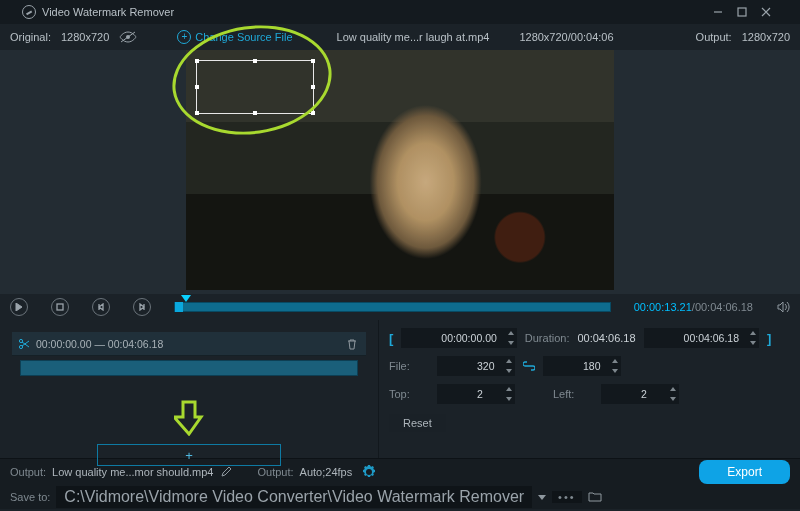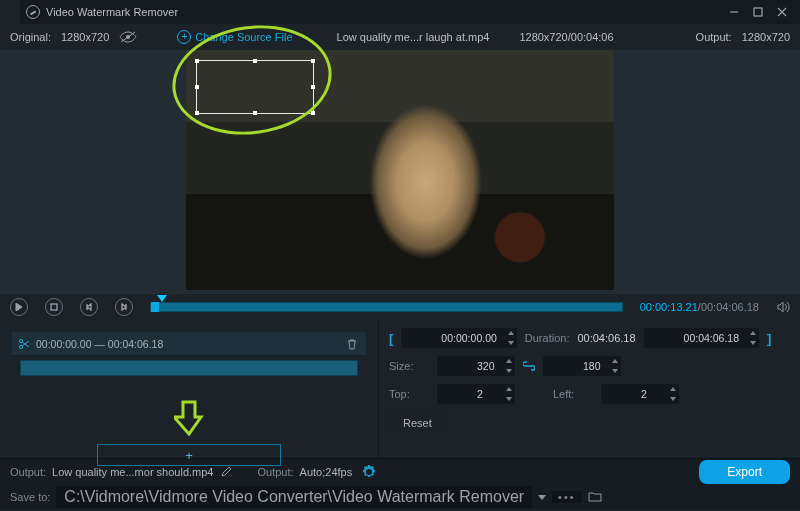--- a/index.html
+++ b/index.html
@@ -2,21 +2,21 @@
 <html><head>
 <meta charset="utf-8">
 <style>
   :root{
     --bg:#1b2228; --bg2:#232c33; --bg3:#2c3640; --line:#3a4550;
     --text:#b8c0c6; --text-dim:#7f8990; --accent:#1fa9d8; --accent2:#00bfff;
     --hl:#a8d92f; --btn:#0ea5e9;
   }
   *{box-sizing:border-box; font-family:"Segoe UI",Arial,sans-serif;}
   body{margin:0; background:var(--bg); width:800px; height:511px; overflow:hidden; color:var(--text); font-size:11px;}
-  .titlebar{height:24px; display:flex; align-items:center; padding:0 6px; background:#141a1f;margin-left:20px;}
+  .titlebar{height:24px; display:flex; align-items:center; padding:0 22px; background:#141a1f;}
   .titlebar .logo{width:14px;height:14px;border:1.5px solid #9aa3aa;border-radius:50%;position:relative;margin-right:6px;}
   .titlebar .logo::after{content:"";position:absolute;left:3px;top:6px;width:6px;height:1.5px;background:#9aa3aa;transform:rotate(-30deg);}
   .titlebar .spacer{flex:1;}
   .winbtn{width:24px;height:18px;display:flex;align-items:center;justify-content:center;color:#9aa3aa;}
   .winbtn svg{width:10px;height:10px;stroke:#9aa3aa;stroke-width:1.2;fill:none;}
   .topinfo{height:26px;display:flex;align-items:center;padding:0 10px;gap:10px;background:var(--bg);font-size:11px;}
   .topinfo .eye{color:#9aa3aa;}
   .change-src{display:flex;align-items:center;gap:4px;color:var(--accent);white-space:nowrap;}
   .change-src .plus{width:14px;height:14px;border:1.5px solid var(--accent);border-radius:50%;display:flex;align-items:center;justify-content:center;font-size:10px;line-height:1;}
   .preview{position:relative;height:244px;background:var(--bg2);display:flex;justify-content:center;}
@@ -26,21 +26,21 @@
     radial-gradient(40px 40px at 78% 78%,#4a2618 0 60%,transparent 65%),
     linear-gradient(180deg,#3a3c34 0 30%,#2b2e28 30% 60%,#1b1c18 60% 100%);
     filter:contrast(1.05) brightness(.9);}
   .sel{position:absolute;left:196px;top:10px;width:118px;height:54px;border:1px solid #e8e8e8;}
   .sel .h{position:absolute;width:4px;height:4px;background:#fff;}
   .sel .h.tl{left:-2px;top:-2px;} .sel .h.tr{right:-2px;top:-2px;}
   .sel .h.bl{left:-2px;bottom:-2px;} .sel .h.br{right:-2px;bottom:-2px;}
   .sel .h.tm{left:calc(50% - 2px);top:-2px;} .sel .h.bm{left:calc(50% - 2px);bottom:-2px;}
   .sel .h.lm{left:-2px;top:calc(50% - 2px);} .sel .h.rm{right:-2px;top:calc(50% - 2px);}
   .hl-circle{position:absolute;left:172px;top:-24px;width:160px;height:108px;border:3px solid var(--hl);border-radius:50%;transform:rotate(-8deg);pointer-events:none;}
-  .transport{height:26px;display:flex;align-items:center;gap:17px;padding:0 10px;background:var(--bg);}
+  .transport{height:26px;display:flex;align-items:center;gap:23px;padding:0 10px;background:var(--bg);}
   .tbtn{width:18px;height:18px;border:1px solid #6a737a;border-radius:50%;display:flex;align-items:center;justify-content:center;}
   .tbtn svg{width:8px;height:8px;stroke:#9aa3aa;fill:#9aa3aa;}
   .tbtn.sq svg{fill:none;stroke-width:1.3;}
   .timeline{flex:1;height:10px;background:#0e6c8e;position:relative;border:1px solid #084a63;}
   .timeline .range{position:absolute;left:0;top:-1px;bottom:-1px;width:8px;background:#0aa8de;}
   .timeline .play{position:absolute;left:6px;top:-8px;width:0;height:0;border-left:5px solid transparent;border-right:5px solid transparent;border-top:7px solid #0ad0ff;}
   .timecode{font-size:11px;color:var(--text-dim);white-space:nowrap;}
   .timecode .cur{color:var(--accent2);}
   .vol svg{width:14px;height:14px;stroke:#8f989f;fill:none;}
   .mid{display:flex;height:138px;}
@@ -231,21 +231,21 @@
             <div>
               <svg viewBox="0 0 6 4">
                 <path d="M0 0h6L3 4z"></path>
               </svg>
             </div>
           </span>
       </span>
       <span class="brk">]</span>
     </div>
     <div class="row">
-      <span class="lbl">Size:</span>
+      <span class="lbl">File:</span>
       <span class="numbox small">
         <span class="val">320</span>
         <span class="spin">
             <div>
               <svg viewBox="0 0 6 4">
                 <path d="M0 4h6L3 0z"></path>
               </svg>
             </div>
             <div>
               <svg viewBox="0 0 6 4">

